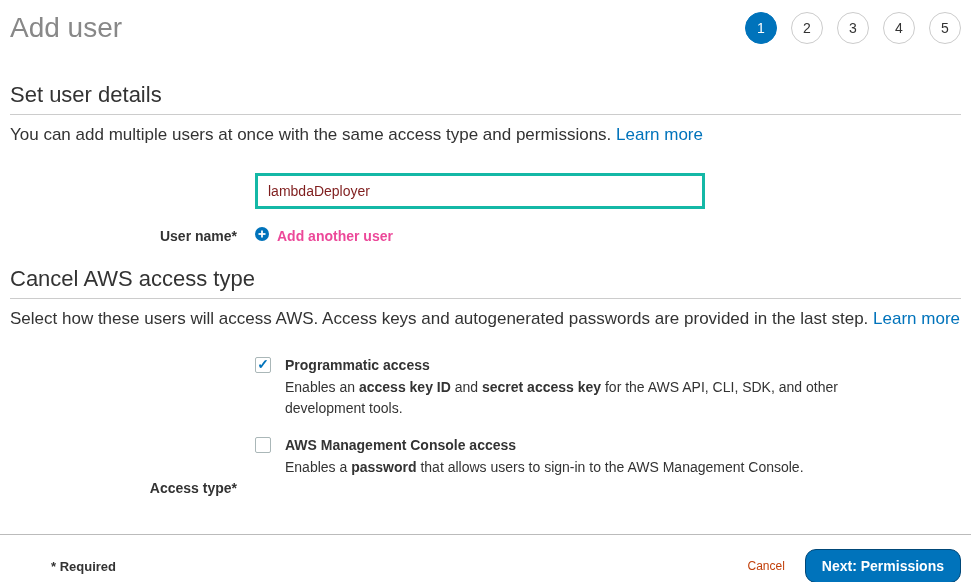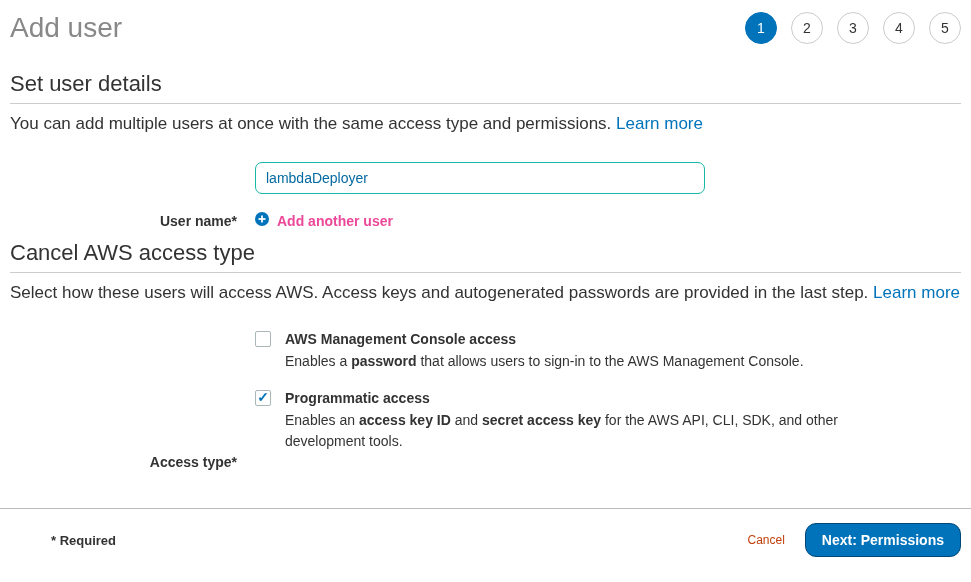--- a/index.html
+++ b/index.html
@@ -46,21 +46,21 @@
     }
     .section {
       padding: 6px 10px 0 10px;
     }
     .section-title {
       font-size: 22px;
       font-weight: 400;
       color: #333;
       padding-bottom: 6px;
       border-bottom: 1px solid #ccc;
-      margin-top: 11px;
+      margin-top: 22px;
     }
     .section-desc {
       padding-top: 10px;
       font-size: 17px;
       color: #333;
     }
     .link {
       color: #0073bb;
       cursor: pointer;
     }
@@ -76,24 +76,24 @@
       font-size: 14px;
       padding-right: 18px;
       padding-top: 6px;
     }
     .form-value {
       flex: 1;
     }
     .text-input {
       width: 450px;
       padding: 7px 10px;
-      border: 1px solid #14b8a6;
-      border-radius: 7px;
-      font-size: 14px;
-      color: #0369a1;
+      border: 3px solid #14b8a6;
+      border-radius: 0;
+      font-size: 14px;
+      color: #7f1d1d;
     }
     .add-another {
       margin-top: 18px;
       display: flex;
       align-items: center;
       gap: 8px;
       cursor: pointer;
     }
     .add-icon svg {
       width: 14px;
@@ -229,40 +229,40 @@
   <div class="section-desc">
     <span>Select how these users will access AWS. Access keys and autogenerated passwords are provided in the last step.</span>
     <span class="link">Learn more</span>
   </div>
 
   <div class="form-row">
     <div class="form-label">Access type*</div>
     <div class="form-value">
       <div class="access-option">
         <div class="checkbox-wrap">
+          <div class="checkbox checked"></div>
+        </div>
+        <div class="access-text">
+          <div class="access-title">Programmatic access</div>
+          <div class="access-desc">
+            <span>Enables an </span><b>access key ID</b><span> and </span><b>secret access key</b><span> for the AWS API, CLI, SDK, and other development tools.</span>
+          </div>
+        </div>
+      </div>
+      <div class="access-option">
+        <div class="checkbox-wrap">
           <div class="checkbox"></div>
         </div>
         <div class="access-text">
           <div class="access-title">AWS Management Console access</div>
           <div class="access-desc">
             <span>Enables a </span><b>password</b><span> that allows users to sign-in to the AWS Management Console.</span>
           </div>
         </div>
       </div>
-      <div class="access-option">
-        <div class="checkbox-wrap">
-          <div class="checkbox checked"></div>
-        </div>
-        <div class="access-text">
-          <div class="access-title">Programmatic access</div>
-          <div class="access-desc">
-            <span>Enables an </span><b>access key ID</b><span> and </span><b>secret access key</b><span> for the AWS API, CLI, SDK, and other development tools.</span>
-          </div>
-        </div>
-      </div>
     </div>
   </div>
 </div>
 
 <div class="footer">
   <div class="required">* Required</div>
   <div class="footer-buttons">
     <button class="btn-cancel">Cancel</button>
     <button class="btn-next">Next: Permissions</button>
   </div>

